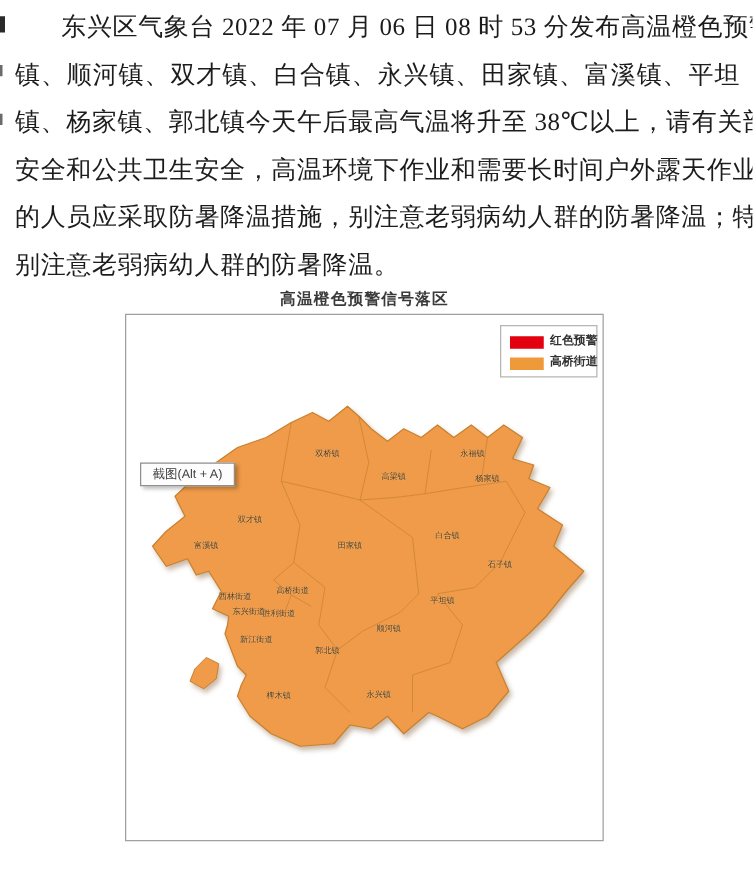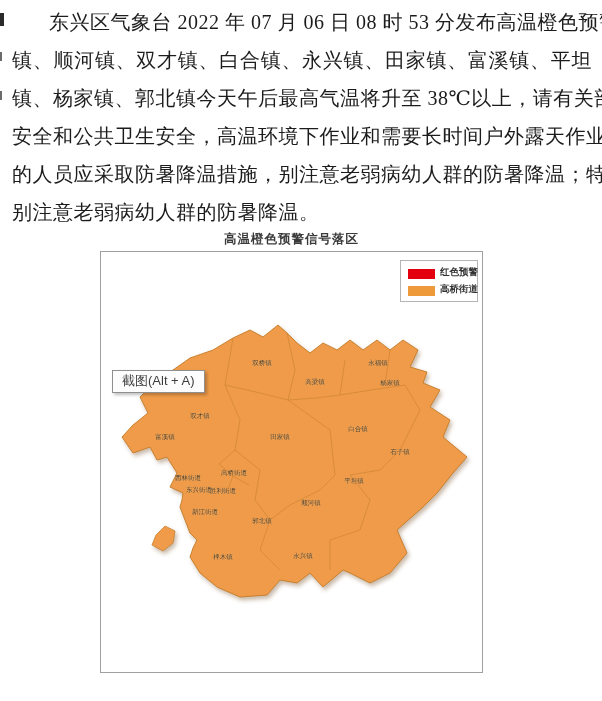--- a/index.html
+++ b/index.html
@@ -62,21 +62,21 @@
   .legend-label{
     font-family:"Liberation Sans","DejaVu Sans",sans-serif;
     font-size:9.5px;font-weight:600;color:#333;white-space:nowrap;
   }
   
   .shot-tip{
     position:absolute;left:11px;top:118px;
     background:#fdfdfd;border:1px solid #8f8f8f;
     padding:1px 9px 2px 9px;
     font-family:"Liberation Sans","DejaVu Sans",sans-serif;
-    font-size:13px;color:#3d3d3d;white-space:nowrap;
+    font-size:10px;color:#3d3d3d;white-space:nowrap;
     box-shadow:2px 2px 3px rgba(0,0,0,0.25);
     text-align:right;
   }
 </style>
 </head>
 <body>
 
 <span class="artifact a1"></span>
 <span class="artifact a2"></span>
 <span class="artifact a3"></span>

